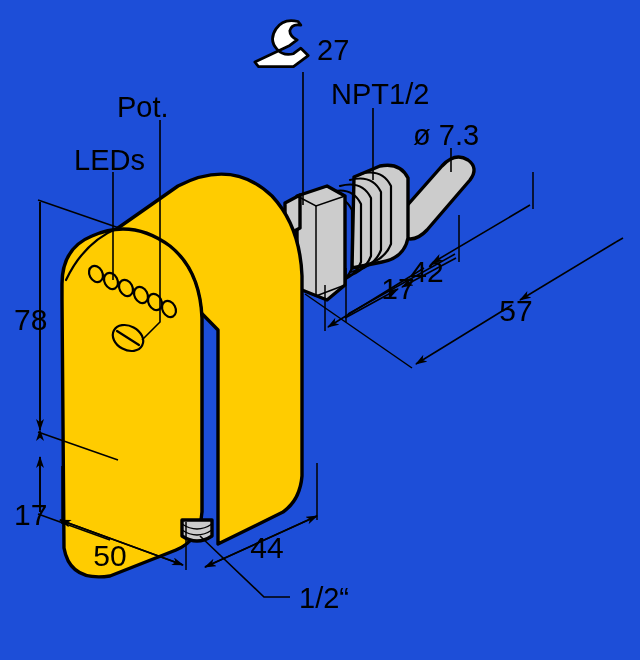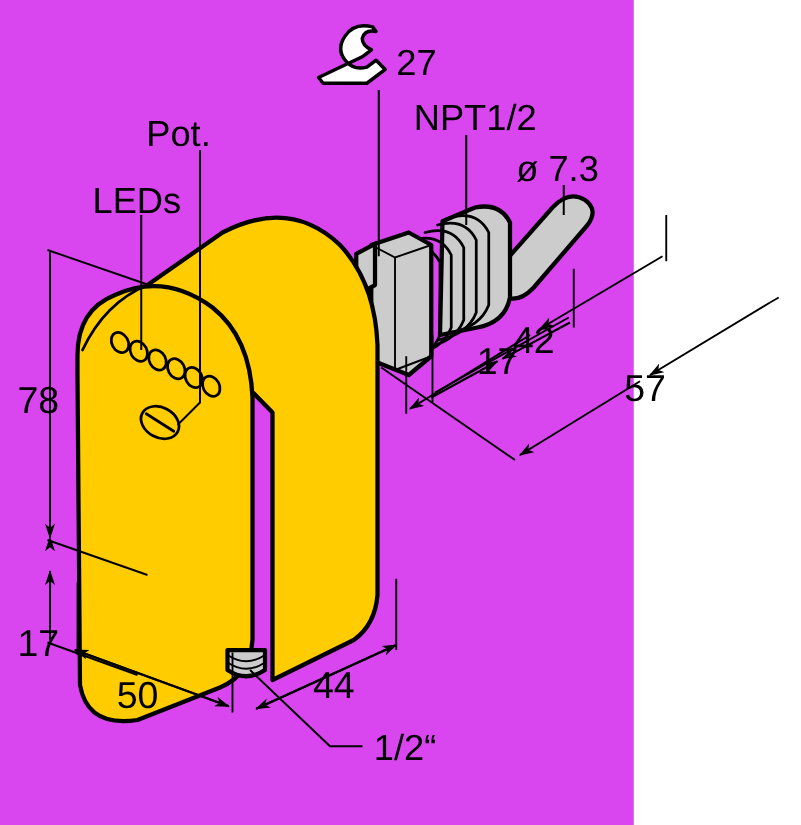--- a/index.html
+++ b/index.html
@@ -8,23 +8,23 @@
     background: #ffffff;
   }
   body {
     width: 641px;
     height: 660px;
     overflow: hidden;
     font-family: "Liberation Sans", sans-serif;
   }
   #drawing-root {
     position: relative;
-    width: 507px;
+    width: 640px;
     height: 660px;
-    background: #d946ef;
+    background: #1d4ed8;
     text-decoration: underline;
   }
   svg.drawing {
     display: block;
     width: 641px;
     height: 660px;
   }
   .dim-text, .callout-text {
     font-family: "Liberation Sans", sans-serif;
     font-size: 30px;

